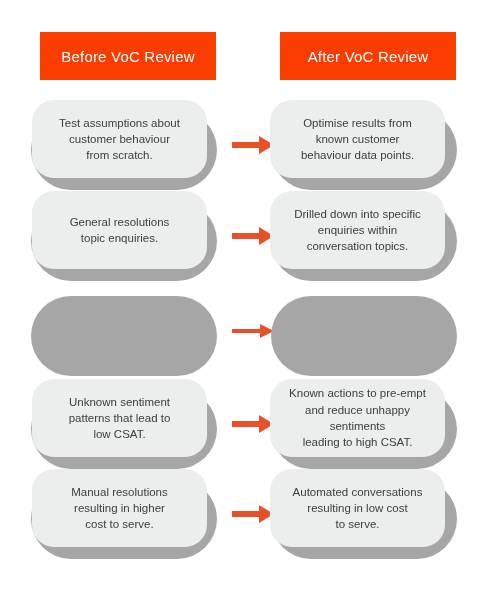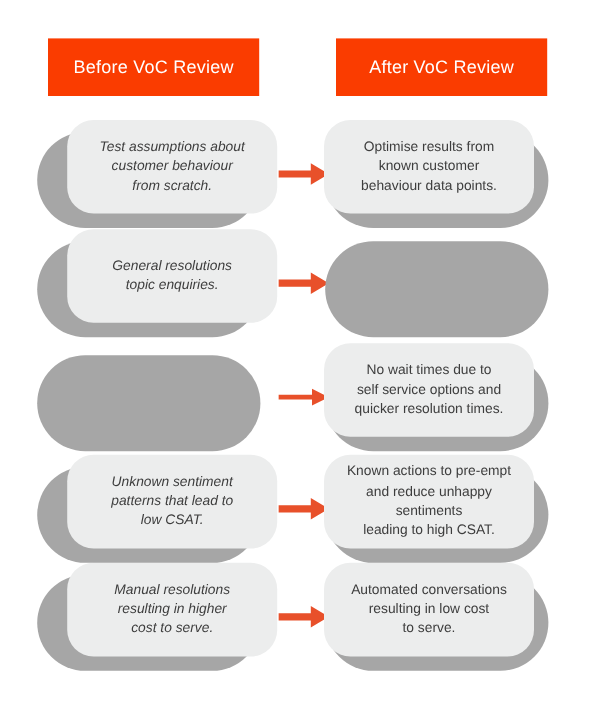--- a/index.html
+++ b/index.html
@@ -67,21 +67,21 @@
     width: 175px;
     height: 78px;
     background: #eceded;
     border-radius: 22px;
     display: flex;
     align-items: center;
     justify-content: center;
     box-sizing: border-box;
     padding: 4px 10px;
   }
-  .card.left  { left: 56px; font-style: italic; }
+  .card.left  { left: 32px; }
   .card.right { left: 270px; }
 
   .card-text {
     color: #3d3d3d;
     font-size: 11.5px;
     line-height: 1.42;
     text-align: center;
     white-space: pre-line;
   }
 
@@ -133,35 +133,35 @@
     <div class="card left">
       <span class="card-text">General resolutions
 topic enquiries.</span>
     </div>
     <div class="arrow">
       <svg width="42" height="22" viewBox="0 0 42 22" xmlns="http://www.w3.org/2000/svg">
         <path d="M0 8 H27 V2 L42 11 L27 20 V14 H0 Z" fill="#e8502a"></path>
       </svg>
     </div>
     <div class="pill-shadow right"></div>
+    <div class="card right">
+      <span class="card-text">Drilled down into specific
+enquiries within
+conversation topics.</span>
+    </div>
   </div>
 
   <div class="row" style="top:286px;">
     <div class="pill-shadow left"></div>
     <div class="arrow">
       <svg width="42" height="22" viewBox="0 0 42 22" xmlns="http://www.w3.org/2000/svg">
         <path d="M0 9 H28 V4 L42 11 L28 18 V13 H0 Z" fill="#e8502a"></path>
       </svg>
     </div>
     <div class="pill-shadow right"></div>
-    <div class="card right">
-      <span class="card-text">No wait times due to
-self service options and
-quicker resolution times.</span>
-    </div>
   </div>
 
   <div class="row" style="top:469px;">
     <div class="pill-shadow left"></div>
     <div class="card left">
       <span class="card-text">Manual resolutions
 resulting in higher
 cost to serve.</span>
     </div>
     <div class="arrow">

